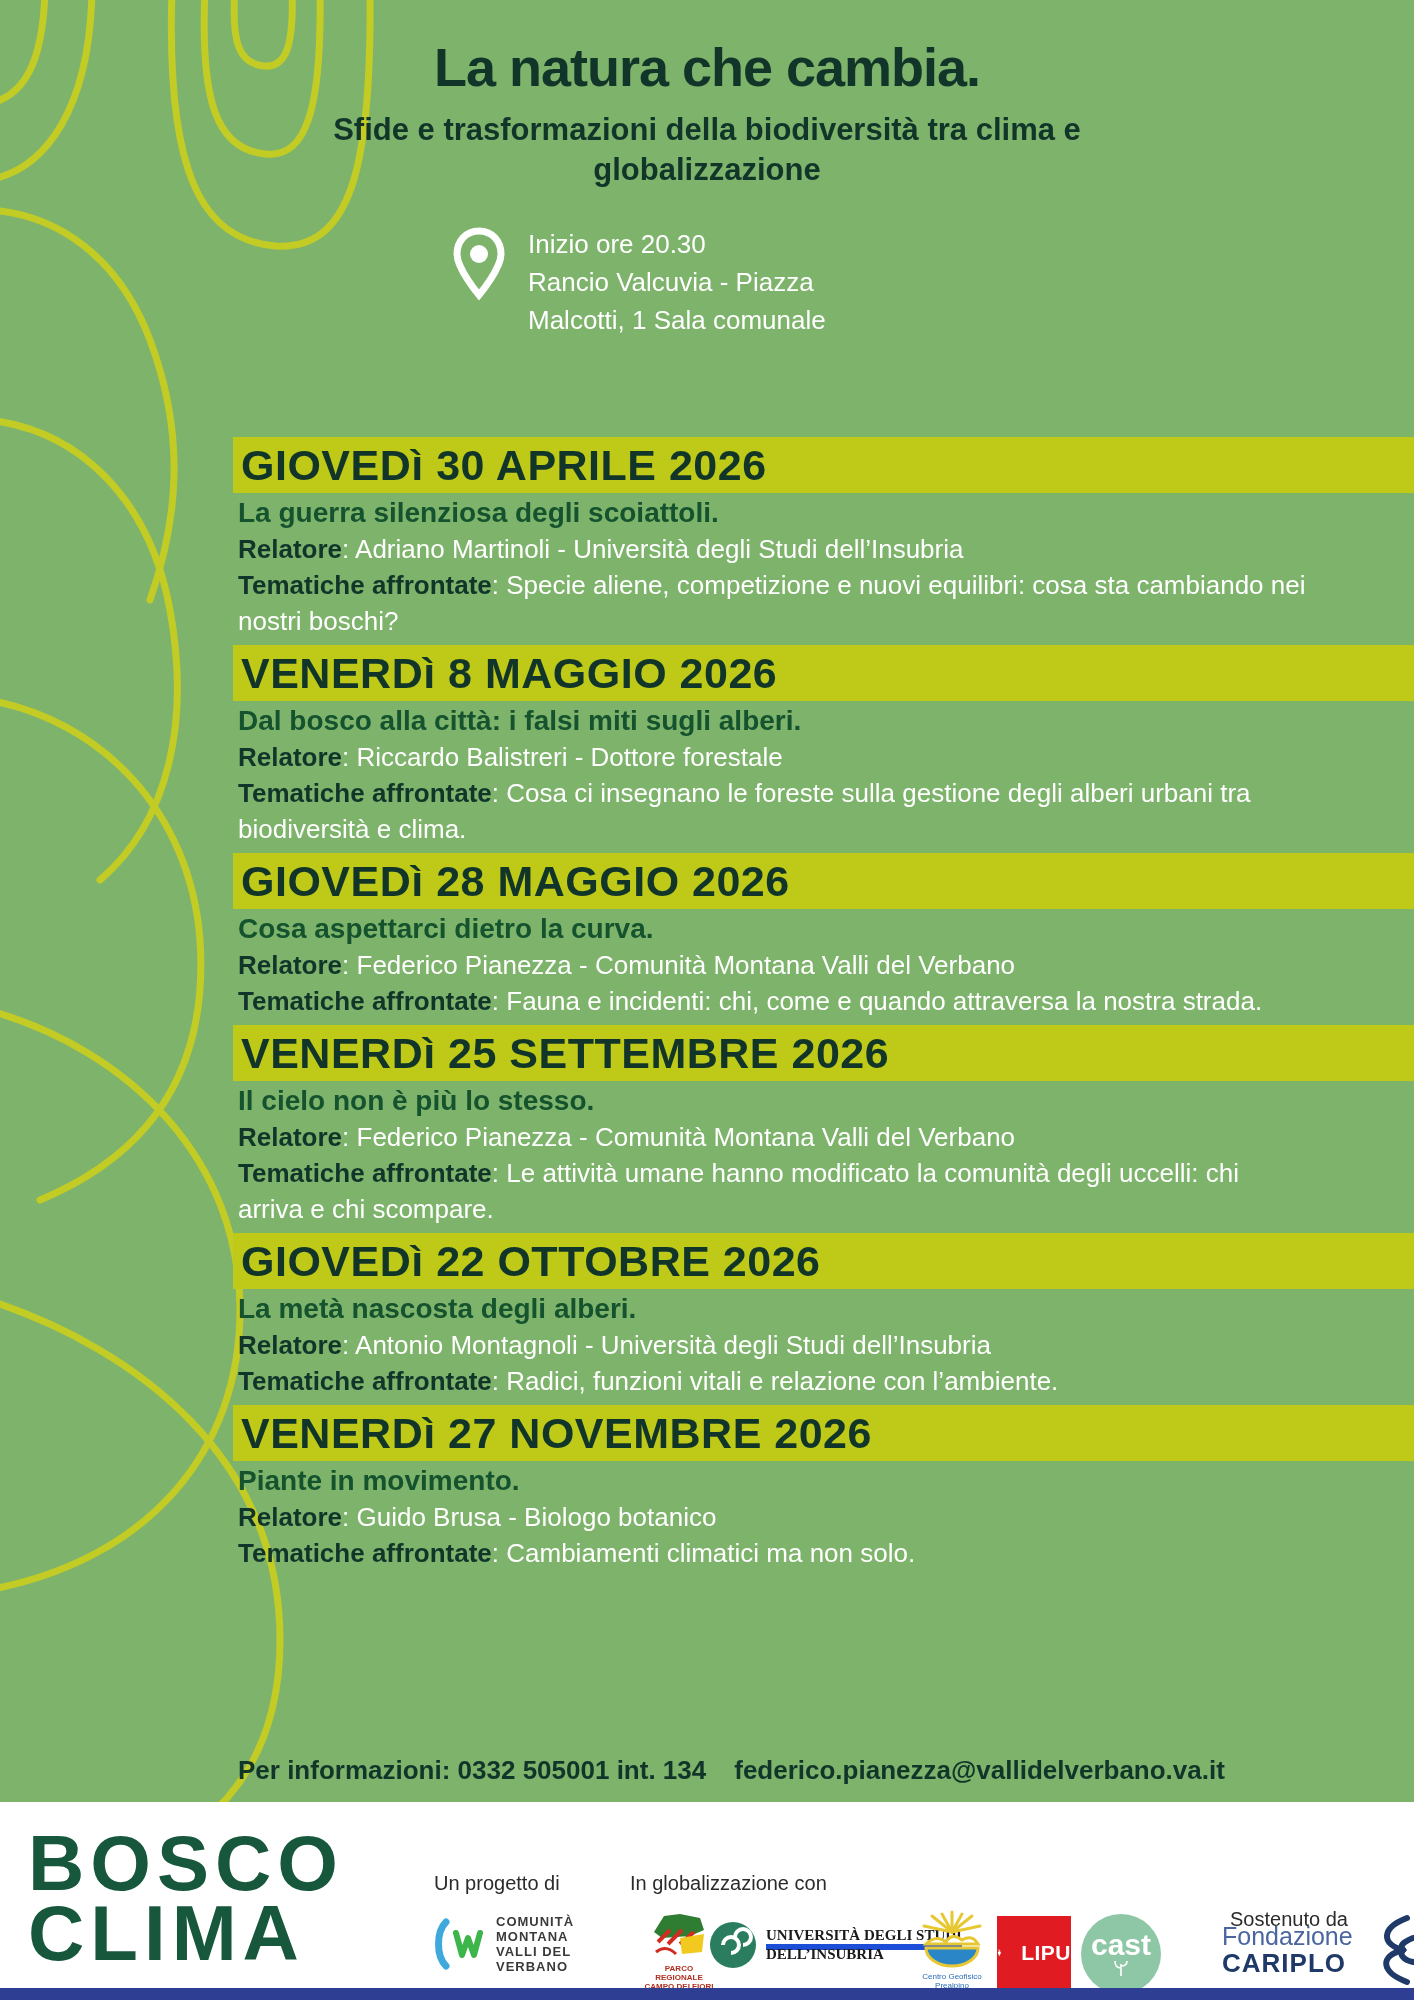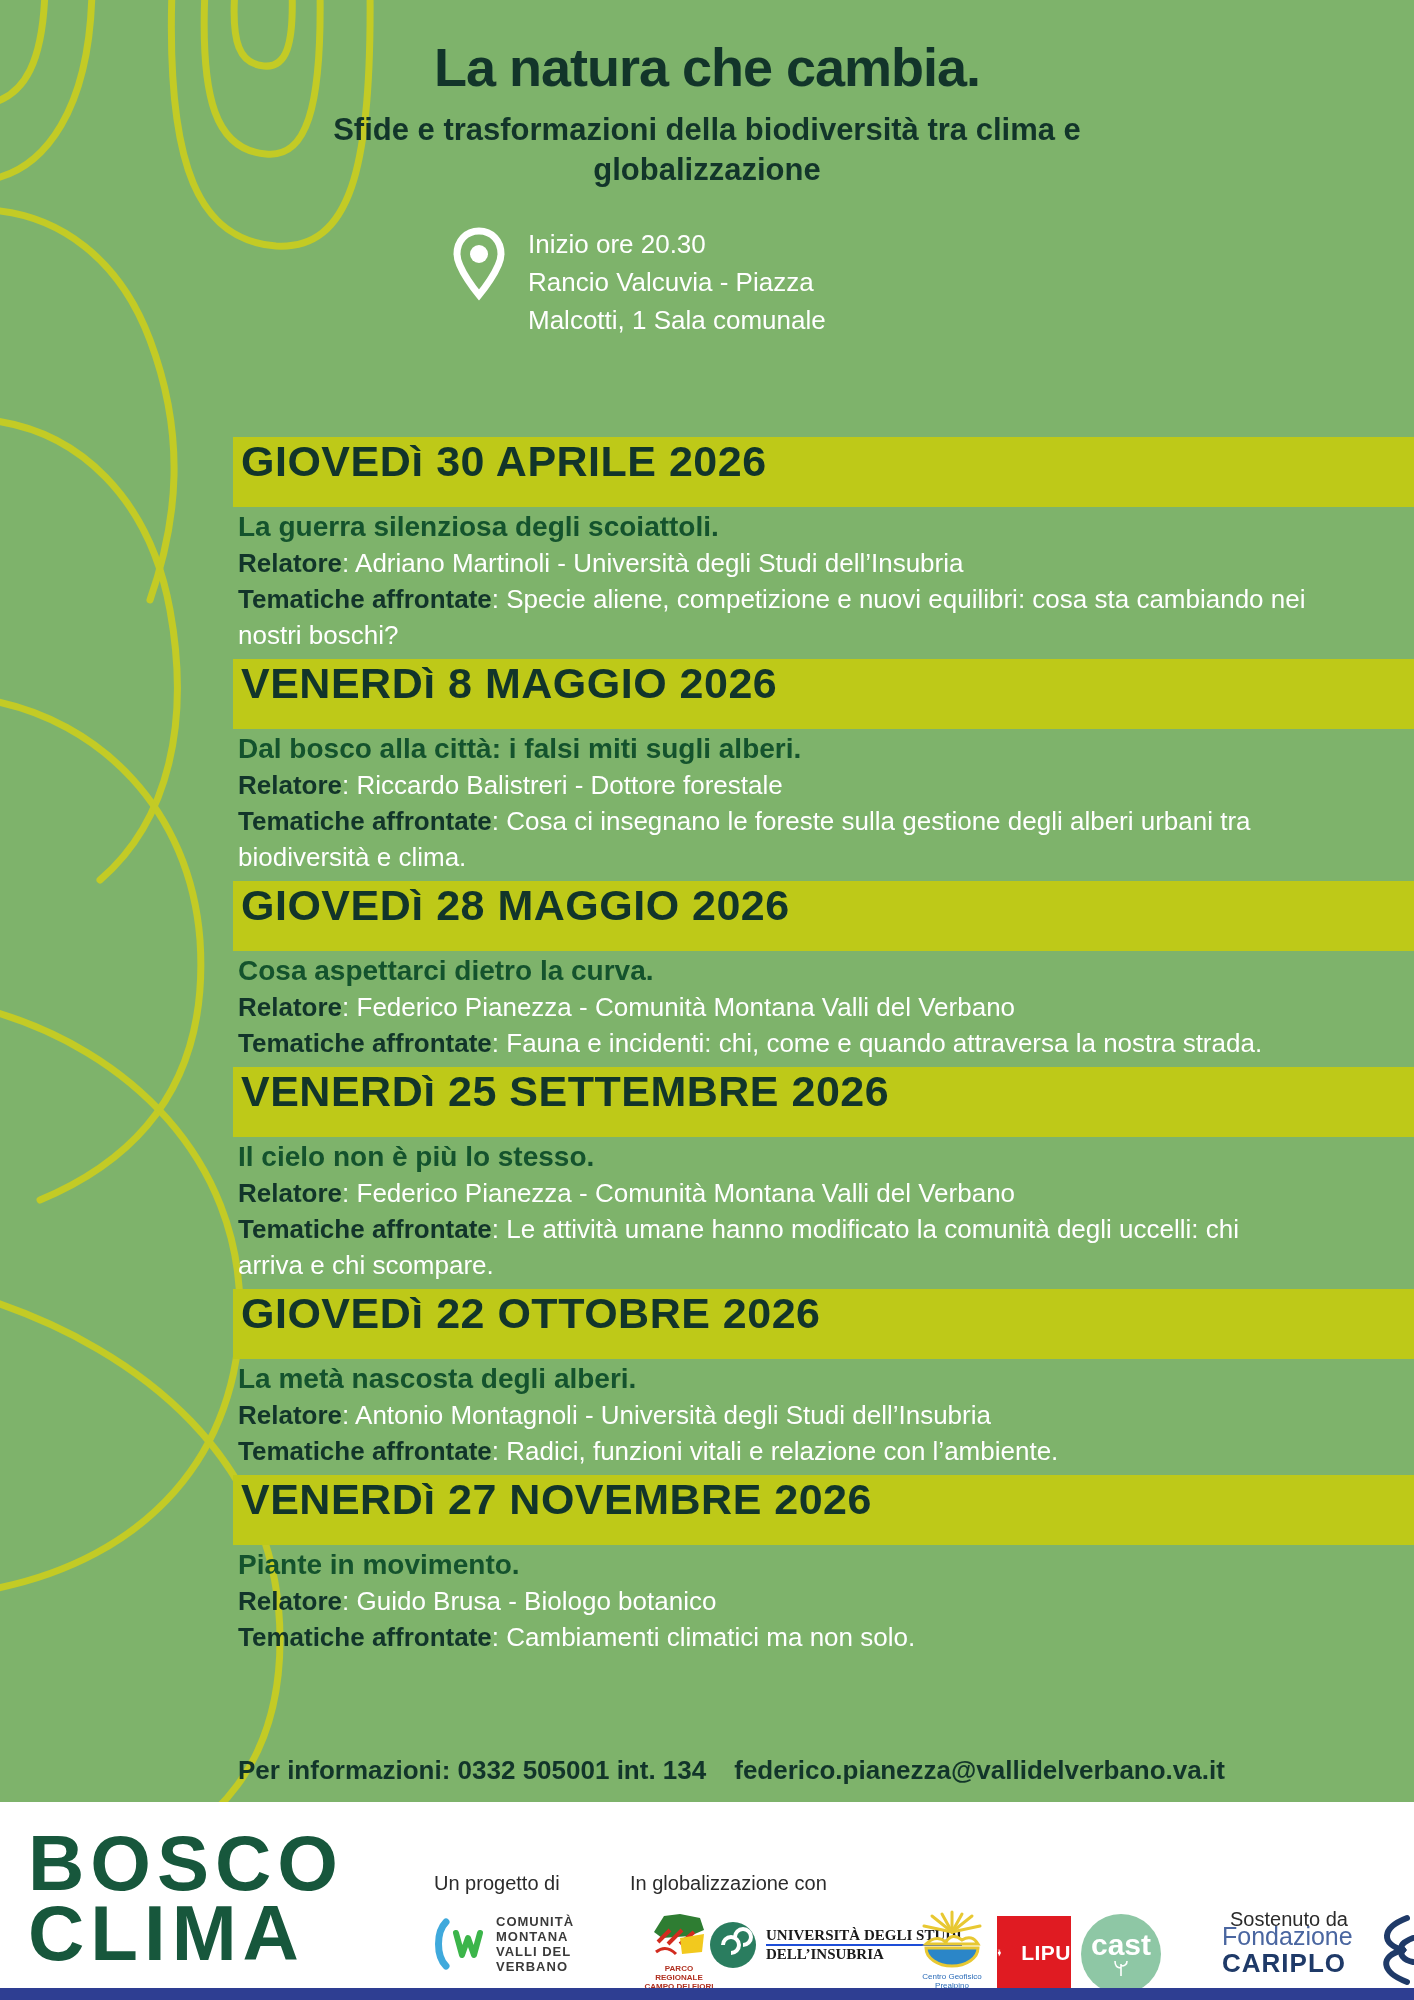--- a/index.html
+++ b/index.html
@@ -8,21 +8,21 @@
   .contours{position:absolute;top:0;left:0;z-index:0;}
   
   .header{position:absolute;top:36px;left:0;width:100%;z-index:2;text-align:center;color:#12352a;}
   .title{font-size:54px;font-weight:800;margin:0;letter-spacing:-1px;}
   .subtitle{font-size:31px;font-weight:800;margin:12px auto 0;max-width:920px;line-height:1.3;}
   .location{display:flex;gap:22px;margin:34px 0 0 452px;width:fit-content;align-items:flex-start;text-align:left;}
   .loc-lines{color:#ffffff;font-size:26px;line-height:38px;font-weight:400;}
   
   .events{position:absolute;top:437px;left:233px;right:0;z-index:2;}
   .event{margin-bottom:6px;}
-  .date-bar{background:#bec918;height:70px;display:flex;padding-left:8px;margin-bottom:2px;}
+  .date-bar{background:#bec918;height:56px;display:flex;align-items:center;padding-left:8px;margin-bottom:2px;}
   .date-bar span{font-size:43px;font-weight:800;color:#12352a;letter-spacing:0.5px;}
   .event-body{max-width:1072px;font-size:26px;line-height:36px;color:#ffffff;padding-left:5px;}
   .ev-title{color:#14532d;font-size:28px;font-weight:800;margin:2px 0 0;line-height:36px;}
   .ev-line{margin:0;}
   .lbl{color:#12352a;font-weight:800;}
   .val{color:#ffffff;}
   
   .info{position:absolute;top:1755px;left:238px;z-index:2;color:#12352a;font-size:26px;font-weight:800;}
   .info .email{margin-left:28px;}
   
@@ -31,21 +31,21 @@
   .flabel{position:absolute;top:70px;font-size:20px;color:#2b2b2b;}
   .lab-project{left:434px;}
   .lab-collab{left:630px;}
   .lab-support{left:1230px;margin-top:36px;}
   .cm-logo{position:absolute;left:430px;top:112px;display:flex;gap:10px;align-items:center;}
   .cm-text{font-size:13px;line-height:15px;letter-spacing:1px;color:#3a3a3a;font-weight:700;}
   .campo-logo{position:absolute;left:643px;top:110px;width:72px;text-align:center;}
   .campo-cap{font-size:8px;line-height:9px;color:#b03020;font-weight:700;}
   .insubria-logo{position:absolute;left:708px;top:118px;display:flex;gap:8px;align-items:center;}
   .insubria-text{font-family:"Liberation Serif",serif;font-weight:700;font-size:15px;line-height:19px;color:#1a1a1a;}
-  .insubria-text .l1{border-bottom:2px solid #1d4ed8;padding-bottom:1px;}
+  .insubria-text .l1{border-bottom:6px solid #1d4ed8;padding-bottom:1px;}
   .geo-logo{position:absolute;left:912px;top:108px;width:80px;text-align:center;}
   .geo-cap{font-size:8px;color:#2b6cb8;line-height:9px;}
   .lipu-logo{position:absolute;left:997px;top:114px;width:74px;height:74px;background:#e01b22;display:flex;align-items:center;justify-content:center;gap:19px;}
   .lipu-text{color:#ffffff;font-weight:800;font-size:21px;letter-spacing:0.5px;}
   .cast-logo{position:absolute;left:1081px;top:112px;width:80px;height:80px;border-radius:50%;background:#8ec7a5;display:flex;flex-direction:column;align-items:center;justify-content:center;}
   .cast-text{color:#ffffff;font-size:30px;font-weight:700;line-height:28px;}
   .cariplo-logo{position:absolute;left:1222px;top:112px;display:flex;align-items:center;gap:10px;}
   .cariplo-text{text-align:left;}
   .cariplo-l1{color:#4a66a0;font-size:25px;line-height:26px;}
   .cariplo-l2{color:#1f3a68;font-size:26px;font-weight:800;letter-spacing:1px;line-height:28px;}

